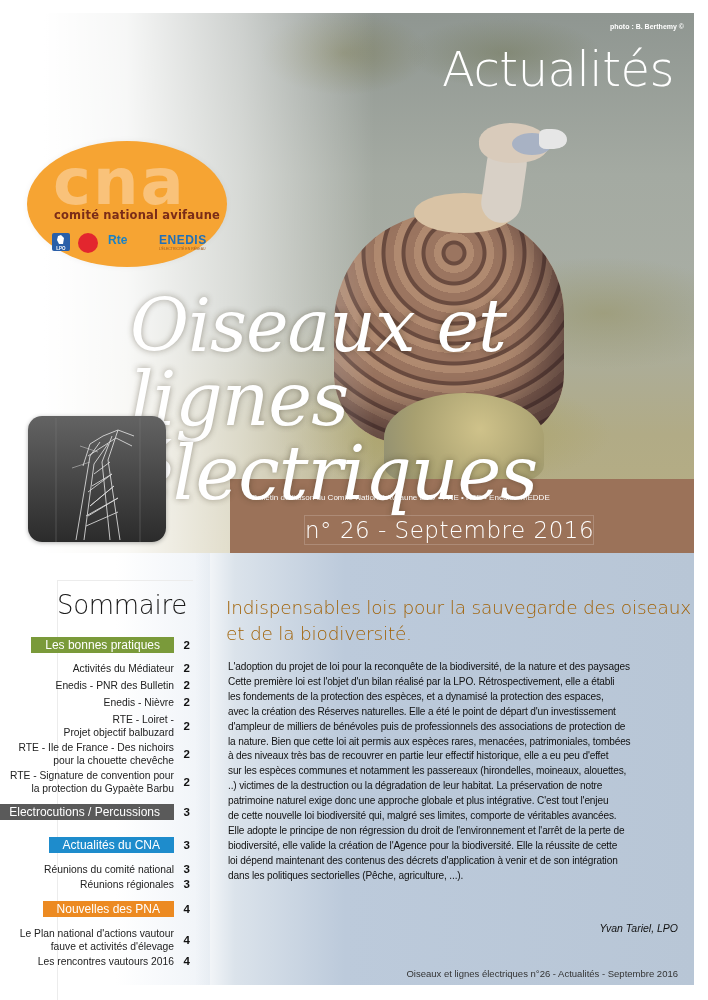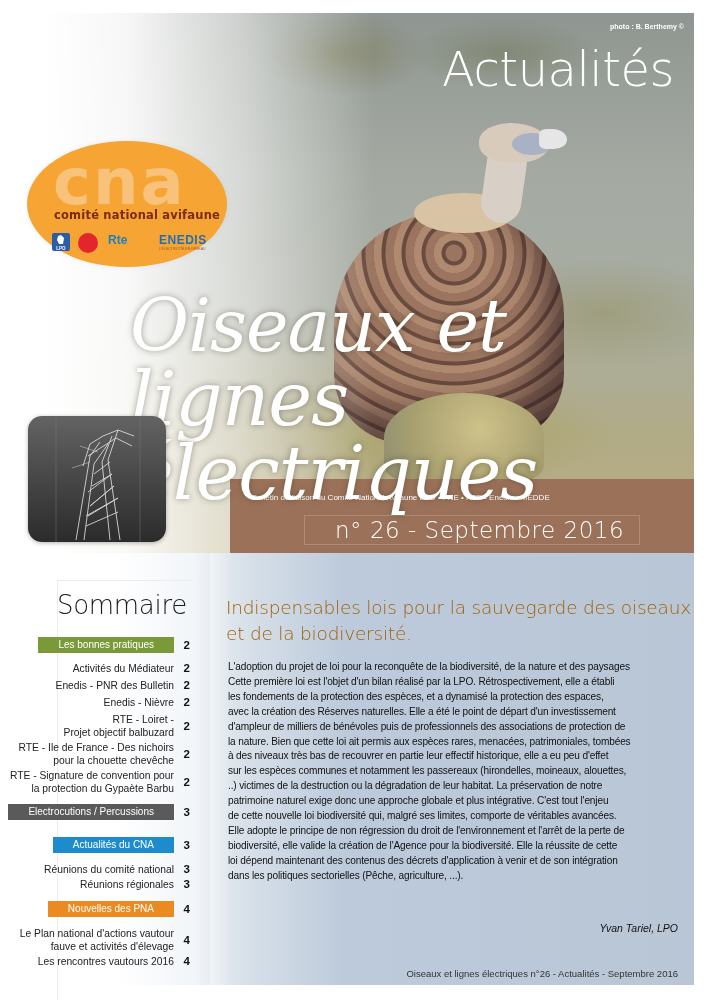--- a/index.html
+++ b/index.html
@@ -53,24 +53,24 @@
   }
   .script-line1 { font-size: 72px; letter-spacing: -1px; }
   .script-line2 { font-size: 74px; letter-spacing: -1px; margin-left: 0px; margin-top: 0px; }
 
   .brown-band {
     position: absolute; left: 230px; top: 479px; width: 464px; height: 74px;
     background: #9b7259;
   }
   .band-sub { position: absolute; left: 16px; top: 14px; font-size: 8px; color: #ffffff; white-space: nowrap; margin-left: 6px; }
   .band-issue {
-    position: absolute; left: 74px; top: 36px; width: 336px; height: 30px;
+    position: absolute; left: 74px; top: 36px; width: 290px; height: 30px;
     border: 1px solid rgba(255,255,255,0.18);
     font-size: 23px; color: #ffffff; font-family: "DejaVu Sans", sans-serif; font-weight: 300;
-    white-space: nowrap; padding-left: 30px; line-height: 28px; letter-spacing: 0.5px;
+    white-space: nowrap; line-height: 28px; letter-spacing: 0.5px;
   }
 
   
   .cna-logo {
     position: absolute; left: 27px; top: 141px; width: 200px; height: 126px; border-radius: 50%;
     background: #f6a433;
     box-shadow: 0 0 6px rgba(0,0,0,0.05);
   }
   .cna-letters {
     position: absolute; left: 26px; top: 4px; font-size: 64px; font-weight: bold; color: #f9c27a;
@@ -96,21 +96,21 @@
   .sommaire { position: absolute; left: 0; top: 580px; width: 200px; height: 400px; }
   .sommaire-box {
     position: absolute; left: 57px; top: 0; width: 136px; height: 420px;
     border-left: 1px solid #ececec; border-top: 1px solid #ececec;
   }
   .sommaire-title { position: absolute; left: 57px; top: 10px; font-size: 26px; font-family: "DejaVu Sans", sans-serif; font-weight: 300; color: #1a1a1a; letter-spacing: -0.3px; }
   .toc-list { position: absolute; right: 10px; top: 55px; width: 200px; }
   .toc-row { display: flex; justify-content: flex-end; align-items: center; font-size: 10.3px; line-height: 13px; color: #222; }
   .toc-text { text-align: right; }
   .toc-num { width: 12px; margin-left: 4px; font-weight: bold; font-size: 11.5px; text-align: right; color: #111; }
-  .toc-section { color: #ffffff; padding: 1px 20px; font-size: 10px; line-height: 14px; }
+  .toc-section { color: #ffffff; padding: 1px 14px; font-size: 12px; line-height: 14px; }
   .bg-green { background: #7a9a3a; }
   .bg-grey { background: #5a5a5a; }
   .bg-blue { background: #1e8ccc; }
   .bg-orange { background: #ec8a22; }
 
   
   .article-bg {
     position: absolute; left: 195px; top: 553px; width: 499px; height: 432px;
     background: linear-gradient(90deg, rgba(255,255,255,0) 0%, #dbe3eb 8%, #bccadb 30%, #b8c6d6 100%);
   }

